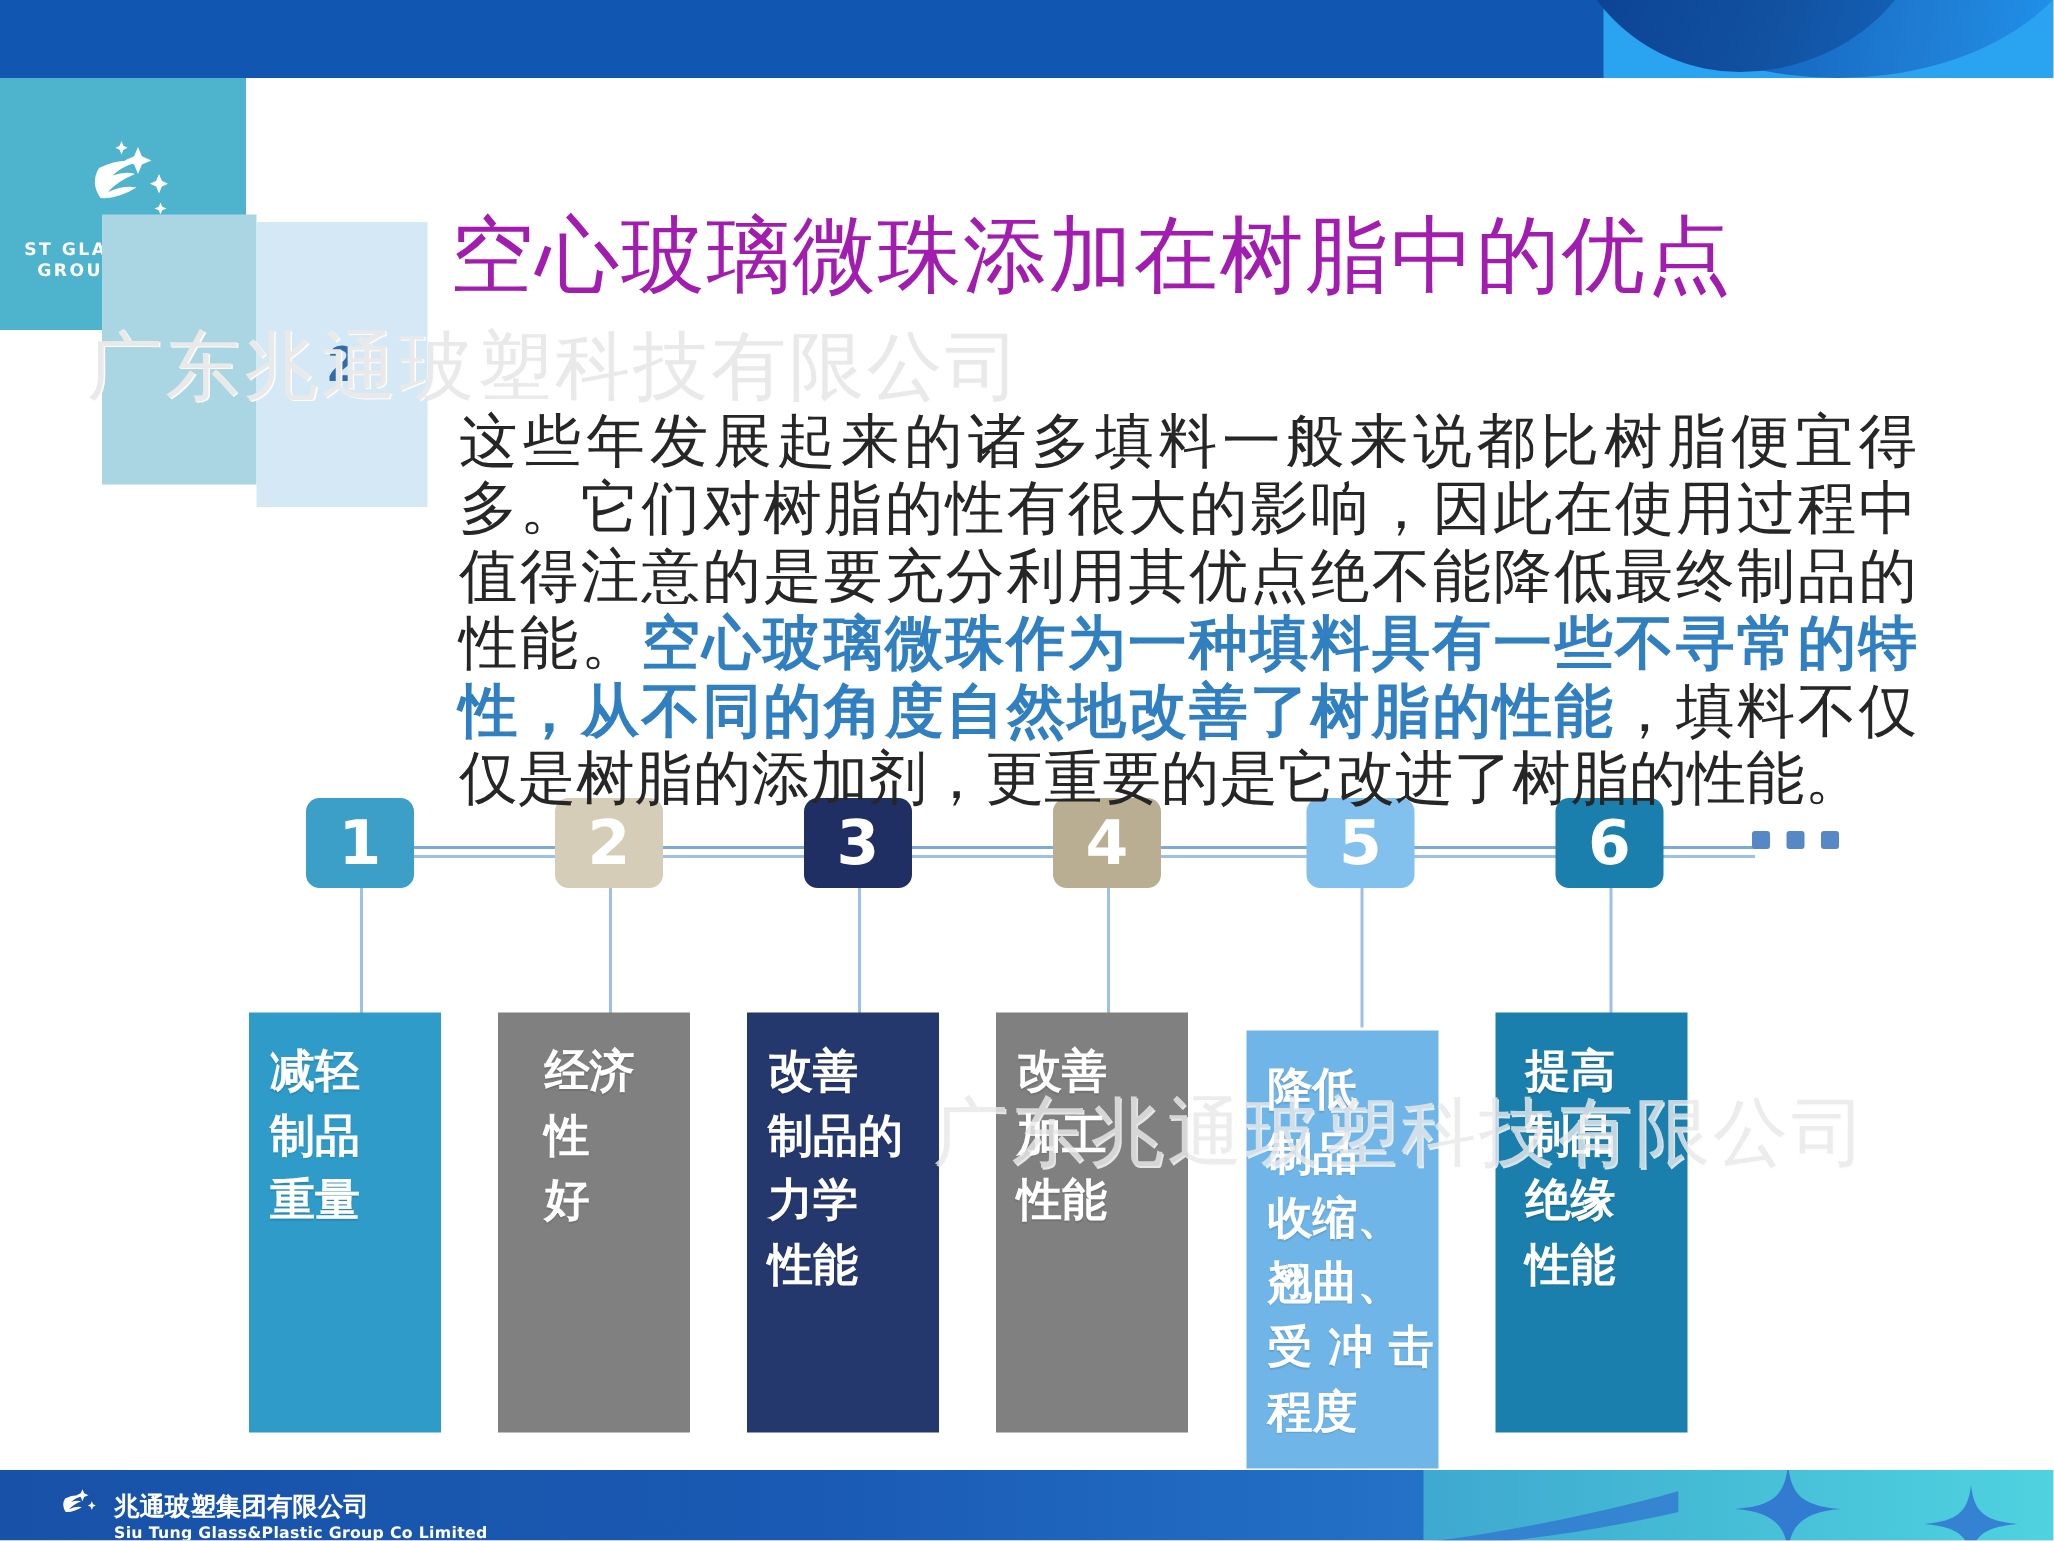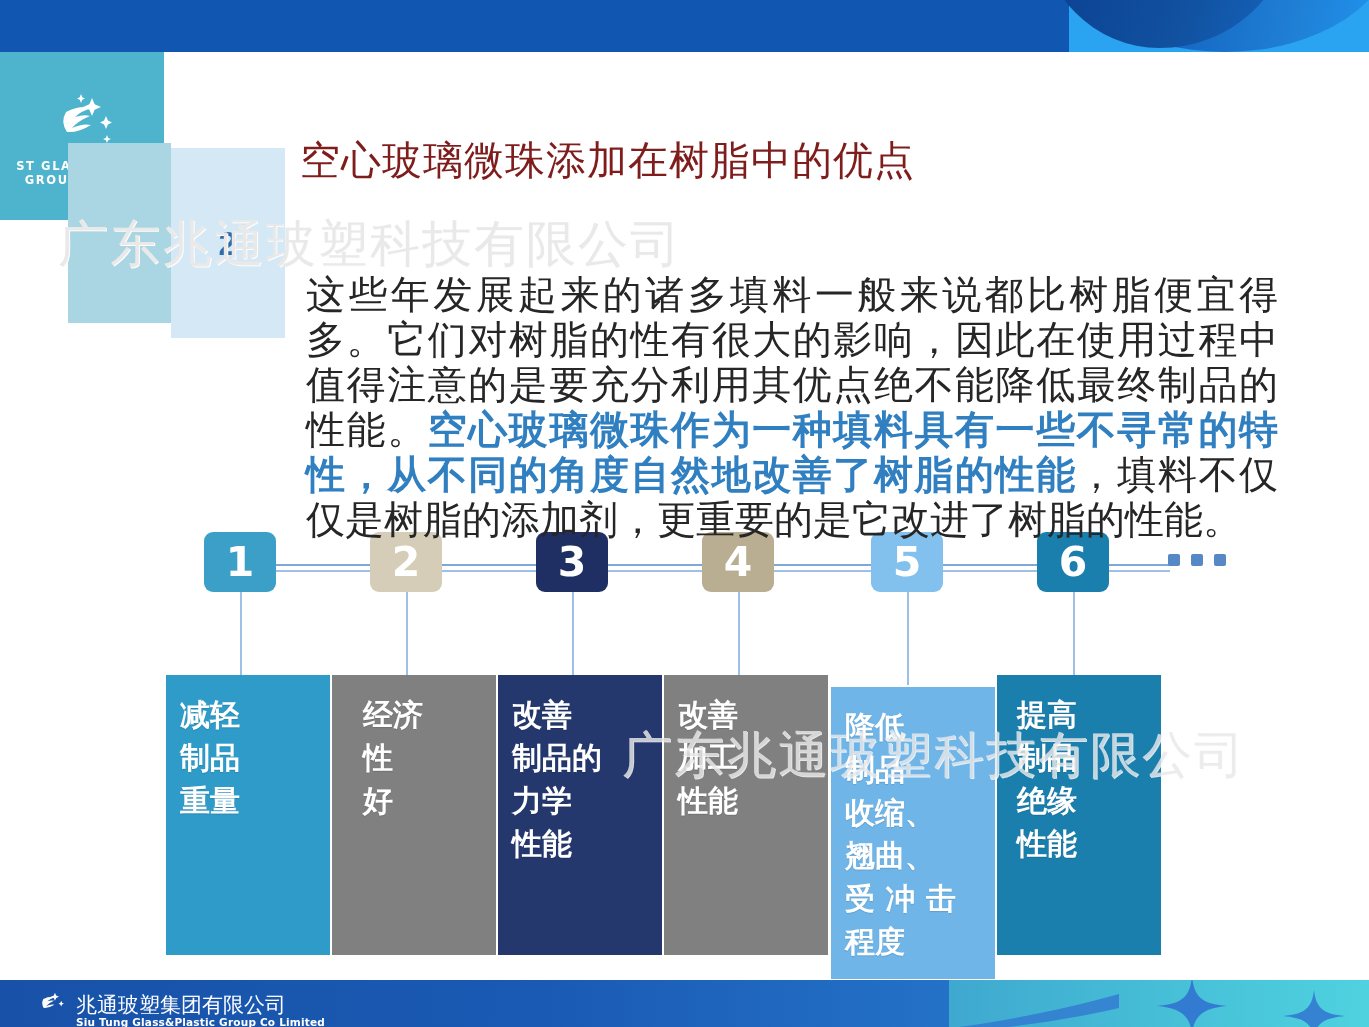--- a/index.html
+++ b/index.html
@@ -36,22 +36,22 @@
       color:#2f6ca8;font-size:34px;font-weight:bold;}
 
   
   .wm{position:absolute;color:#e9e9e9;white-space:nowrap;font-weight:500;
       font-family:"DejaVu Sans",sans-serif;user-select:none;
       text-shadow:1px 1px 0 #fdfdfd;}
   .wm1{left:58px;top:211px;font-size:50px;letter-spacing:2px;z-index:3;}
   .wm2{left:622px;top:722px;font-size:50px;letter-spacing:2px;z-index:6;opacity:.82;}
 
   
-  .title{position:absolute;left:300px;top:133px;color:#7f1d1d;
-      font-size:40px;font-weight:500;letter-spacing:1px;
+  .title{position:absolute;left:300px;top:133px;color:#a21caf;
+      font-size:56px;font-weight:500;letter-spacing:1px;
       font-family:"DejaVu Sans",sans-serif;z-index:4;}
 
   
   .body-p{position:absolute;left:306px;top:272px;width:972px;
       font-size:39px;line-height:45px;color:#262626;z-index:4;
       font-family:"DejaVu Sans",sans-serif;text-align:justify;}
   .body-p .hl{color:#2f7fc1;font-weight:bold;}
 
   
   .timeline{position:absolute;left:0;top:520px;width:1369px;height:440px;}
@@ -61,39 +61,39 @@
       background:#9dc0e4;}
 
   .badge{position:absolute;top:12px;width:72px;height:60px;border-radius:9px;
       display:flex;align-items:center;justify-content:center;
       color:#fff;font-size:41px;font-weight:bold;z-index:3;
       font-family:"DejaVu Sans",sans-serif;}
 
   .connector{position:absolute;top:72px;width:2px;height:93px;
       background:#9dc0e4;z-index:1;}
 
-  .card{position:absolute;top:155px;width:164px;
+  .card{position:absolute;top:155px;width:128px;
       color:#fff;font-size:30px;font-weight:bold;line-height:43px;
       padding:18px 0 0 14px;box-sizing:border-box;
       font-family:"DejaVu Sans",sans-serif;z-index:4;
       text-shadow:0 1px 1px rgba(0,0,0,.12);}
 
   .ellipsis{position:absolute;left:1168px;top:34px;display:flex;gap:11px;z-index:3;}
   .ellipsis i{width:12px;height:12px;background:#5588c4;border-radius:2px;display:block;}
 
   
   .footer{position:absolute;left:0;top:980px;width:1369px;height:47px;
       background:linear-gradient(90deg,#1852a8 0%,#1a5ab4 40%,#2472c8 70%,#3fa8cf 100%);
       overflow:hidden;}
   .footer-right{position:absolute;right:0;top:0;width:420px;height:47px;
       background:linear-gradient(90deg,#3fa8cf 0%,#45bcd6 45%,#4fd2e0 100%);}
   .footer-inner{position:absolute;left:34px;top:0;height:47px;
       display:flex;align-items:center;gap:9px;z-index:2;}
   .f-logo{width:33px;height:33px;}
-  .f-cn{color:#fff;font-size:21px;font-weight:400;line-height:22px;
+  .f-cn{color:#fff;font-size:17px;font-weight:700;line-height:22px;
       font-family:"DejaVu Sans",sans-serif;margin-top:16px;}
   .f-en{color:#fff;font-size:10.5px;font-weight:bold;letter-spacing:.2px;
       line-height:13px;font-family:"DejaVu Sans",sans-serif;}
   .sparkle{position:absolute;}
 </style>
 </head>
 <body>
 
 <div class="top-banner">
   <div class="wave-light"></div>

